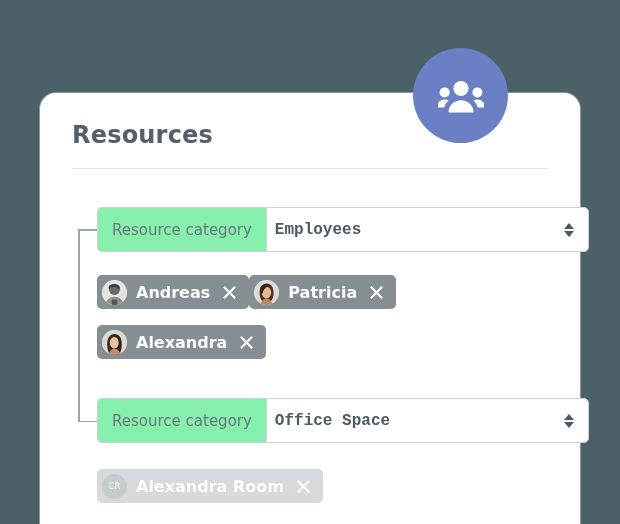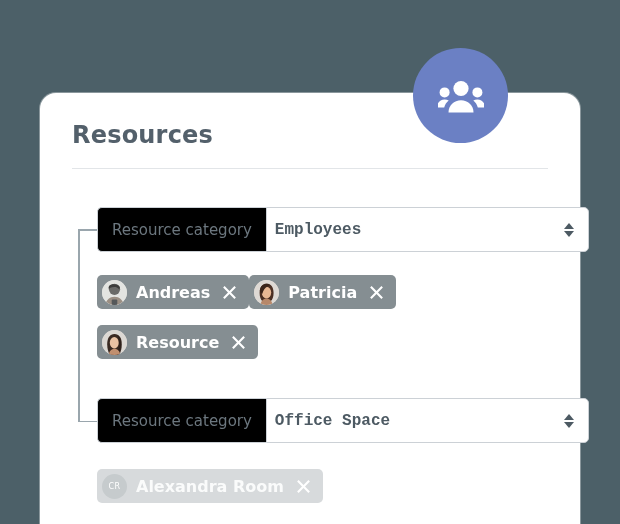--- a/index.html
+++ b/index.html
@@ -40,21 +40,21 @@
   .connector{position:absolute;left:78px;top:229px;width:26px;height:193px;}
   .connector .v{position:absolute;left:0;top:0;width:1.5px;height:193px;background:#9aa6ad;}
   .connector .h{position:absolute;left:0;width:26px;height:1.5px;background:#9aa6ad;}
   .connector .h.top{top:0;}
   .connector .h.bot{top:191.5px;}
 
   
   .input-group{position:absolute;display:flex;align-items:stretch;height:45px;}
   .ig-label{
     display:flex;align-items:center;padding:0 14px;
-    background:#000000;border:1px solid #ccd1d6;border-right:none;
+    background:#86efac;border:1px solid #ccd1d6;border-right:none;
     border-top-left-radius:5px;border-bottom-left-radius:5px;
     font-size:15px;color:#6c777f;white-space:nowrap;
   }
   .ig-select{
     position:relative;display:flex;align-items:center;
     background:#ffffff;border:1px solid #ccd1d6;
     border-top-right-radius:5px;border-bottom-right-radius:5px;
     padding:0 34px 0 8px;min-width:255px;font-family:Liberation Mono, monospace;
   }
   .ig-value{font-size:16px;font-weight:bold;color:#4d5a63;white-space:nowrap;}
@@ -168,21 +168,21 @@
     <div class="tag">
       <span class="tag-avatar">
         <svg viewBox="0 0 25 25" aria-hidden="true">
           <rect width="25" height="25" fill="#dcd8d3"></rect>
           <path d="M5.2 14.4C5.2 7.6 8 4 12.5 4S19.8 7.6 19.8 14.4c0 4.3-1.1 7.4-2.6 10.6H7.8C6.3 21.8 5.2 18.7 5.2 14.4z" fill="#3a2a22"></path>
           <ellipse cx="12.3" cy="12.8" rx="4.5" ry="5.7" fill="#e9c2a3"></ellipse>
           <path d="M15.6 5.3c2.4 1.6 3.4 4.6 3.4 8.3 0 4-.9 7.4-2.2 11.4h-2.3c1.6-3.8 2.4-7.4 2.4-11 0-3.4-.4-6.2-1.3-8.7z" fill="#2d201a"></path>
           <path d="M6.6 25c.5-3.9 3-6.3 5.9-6.3S17.9 21.1 18.4 25z" fill="#c08f6f"></path>
         </svg>
       </span>
-      <span class="tag-label">Resource</span>
+      <span class="tag-label">Alexandra</span>
       <span class="tag-close">
         <svg width="15" height="15" viewBox="0 0 15 15" aria-hidden="true">
           <path d="M2.6 1.1 7.5 6l4.9-4.9 1.5 1.5L9 7.5l4.9 4.9-1.5 1.5L7.5 9l-4.9 4.9-1.5-1.5L6 7.5 1.1 2.6z" fill="#ffffff"></path>
         </svg>
       </span>
     </div>
   </div>
 
   <div class="input-group" style="left:97px;top:398px;">
     <div class="ig-label">Resource category</div>

